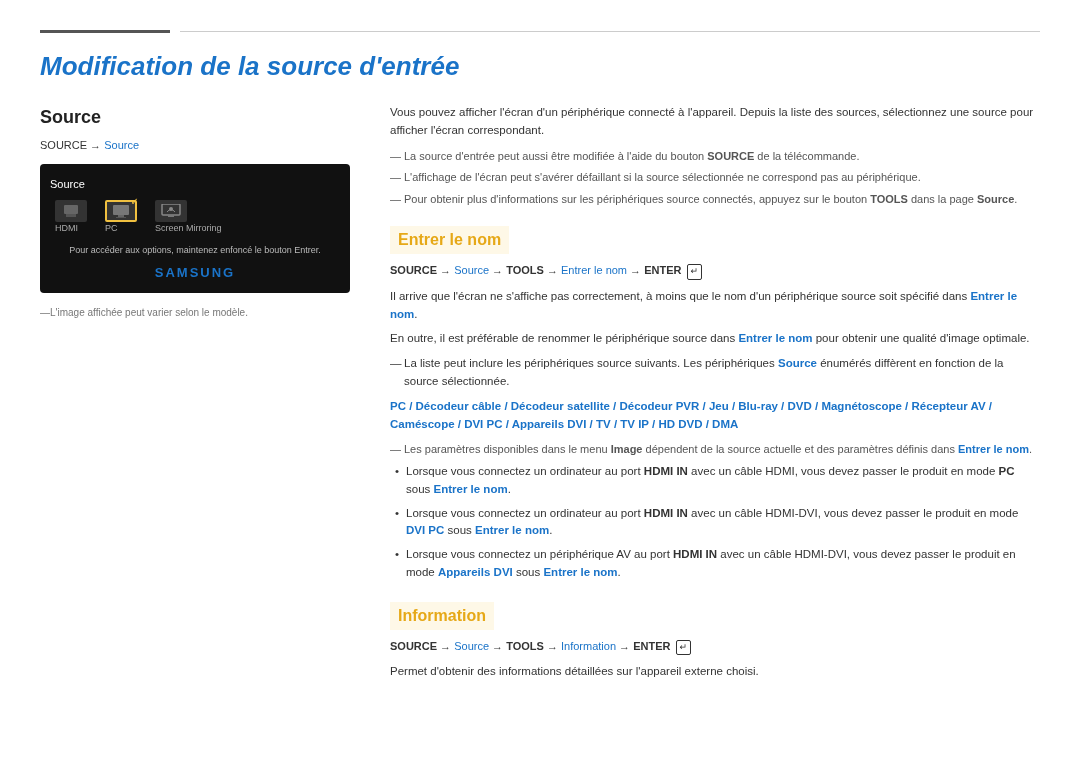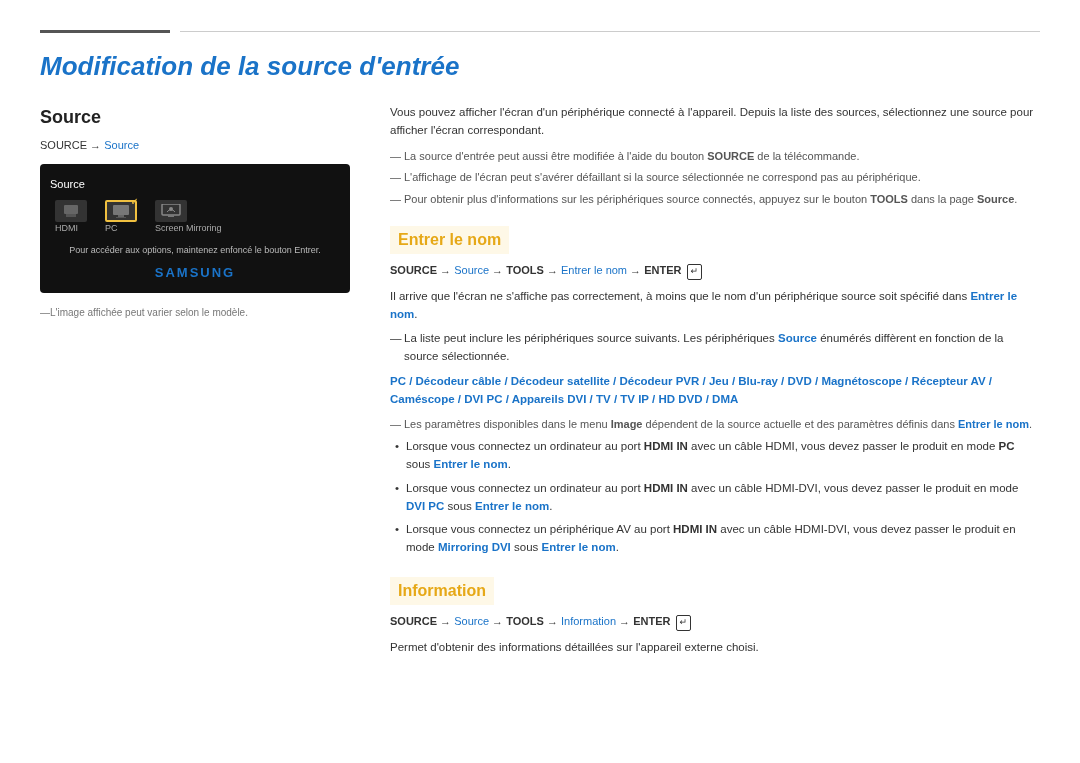--- a/index.html
+++ b/index.html
@@ -333,20 +333,23 @@
       
       <div class="section-heading">Entrer le nom</div>
 
       <div class="sub-breadcrumb">
         <span class="bold">SOURCE</span> → <span class="blue">Source</span> → <span class="bold">TOOLS</span> → <span class="blue">Entrer le nom</span> → <span class="bold">ENTER</span> <span class="enter-icon">↵</span>
       </div>
 
       <div class="body-text">
         Il arrive que l'écran ne s'affiche pas correctement, à moins que le nom d'un périphérique source soit spécifié dans <span class="bold-blue">Entrer le nom</span>.
       </div>
+      <div class="body-text">
+        En outre, il est préférable de renommer le périphérique source dans <span class="bold-blue">Entrer le nom</span> pour obtenir une qualité d'image optimale.
+      </div>
 
       <div class="device-list">
         La liste peut inclure les périphériques source suivants. Les périphériques <span class="blue-bold">Source</span> énumérés diffèrent en fonction de la source sélectionnée.
       </div>
 
       <div class="body-text">
         <span class="bold-blue">PC / Décodeur câble / Décodeur satellite / Décodeur PVR / Jeu / Blu-ray / DVD / Magnétoscope / Récepteur AV / Caméscope / DVI PC / Appareils DVI / TV / TV IP / HD DVD / DMA</span>
       </div>
 
       <div class="image-param-note">
@@ -354,21 +357,21 @@
       </div>
 
       
       <div class="bullet-item">
         Lorsque vous connectez un ordinateur au port <strong>HDMI IN</strong> avec un câble HDMI, vous devez passer le produit en mode <strong>PC</strong> sous <span class="bold-blue">Entrer le nom</span>.
       </div>
       <div class="bullet-item">
         Lorsque vous connectez un ordinateur au port <strong>HDMI IN</strong> avec un câble HDMI-DVI, vous devez passer le produit en mode <span class="bold-blue">DVI PC</span> sous <span class="bold-blue">Entrer le nom</span>.
       </div>
       <div class="bullet-item">
-        Lorsque vous connectez un périphérique AV au port <strong>HDMI IN</strong> avec un câble HDMI-DVI, vous devez passer le produit en mode <span class="bold-blue">Mirroring DVI</span> sous <span class="bold-blue">Entrer le nom</span>.
+        Lorsque vous connectez un périphérique AV au port <strong>HDMI IN</strong> avec un câble HDMI-DVI, vous devez passer le produit en mode <span class="bold-blue">Appareils DVI</span> sous <span class="bold-blue">Entrer le nom</span>.
       </div>
 
       
       <div class="section-heading">Information</div>
 
       <div class="sub-breadcrumb">
         <span class="bold">SOURCE</span> → <span class="blue">Source</span> → <span class="bold">TOOLS</span> → <span class="blue">Information</span> → <span class="bold">ENTER</span> <span class="enter-icon">↵</span>
       </div>
 
       <div class="body-text">Permet d'obtenir des informations détaillées sur l'appareil externe choisi.</div>

